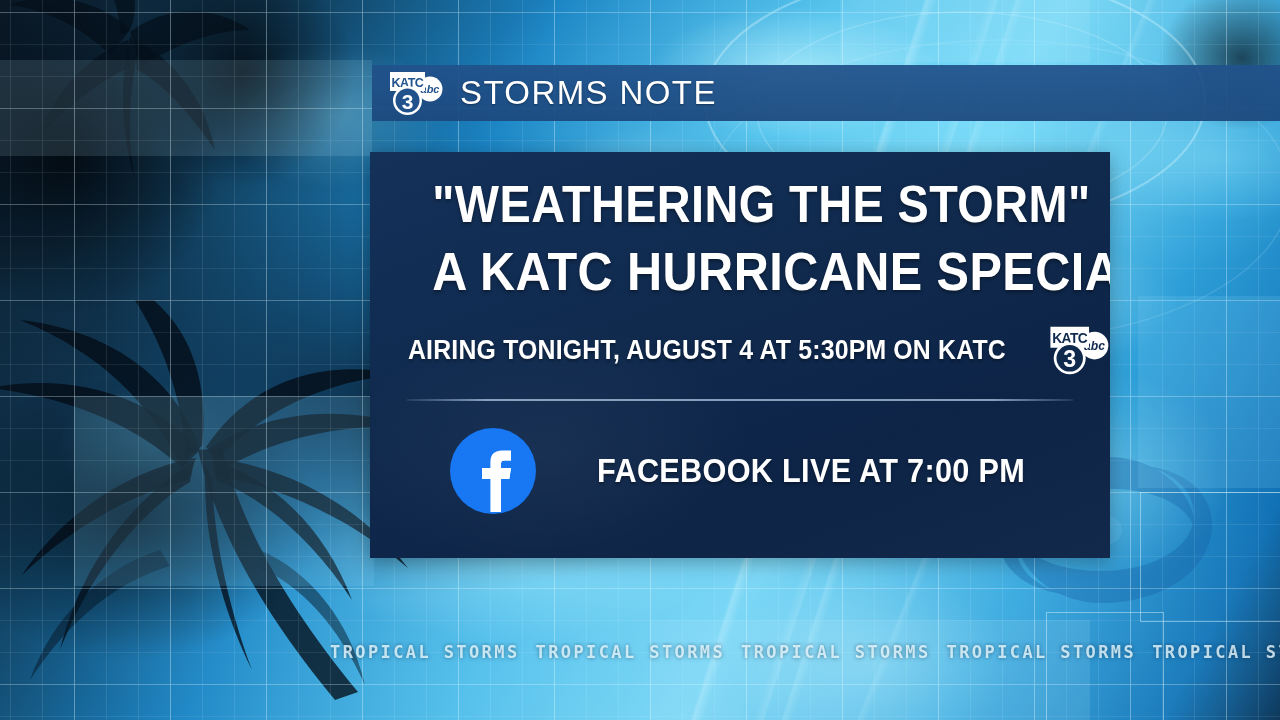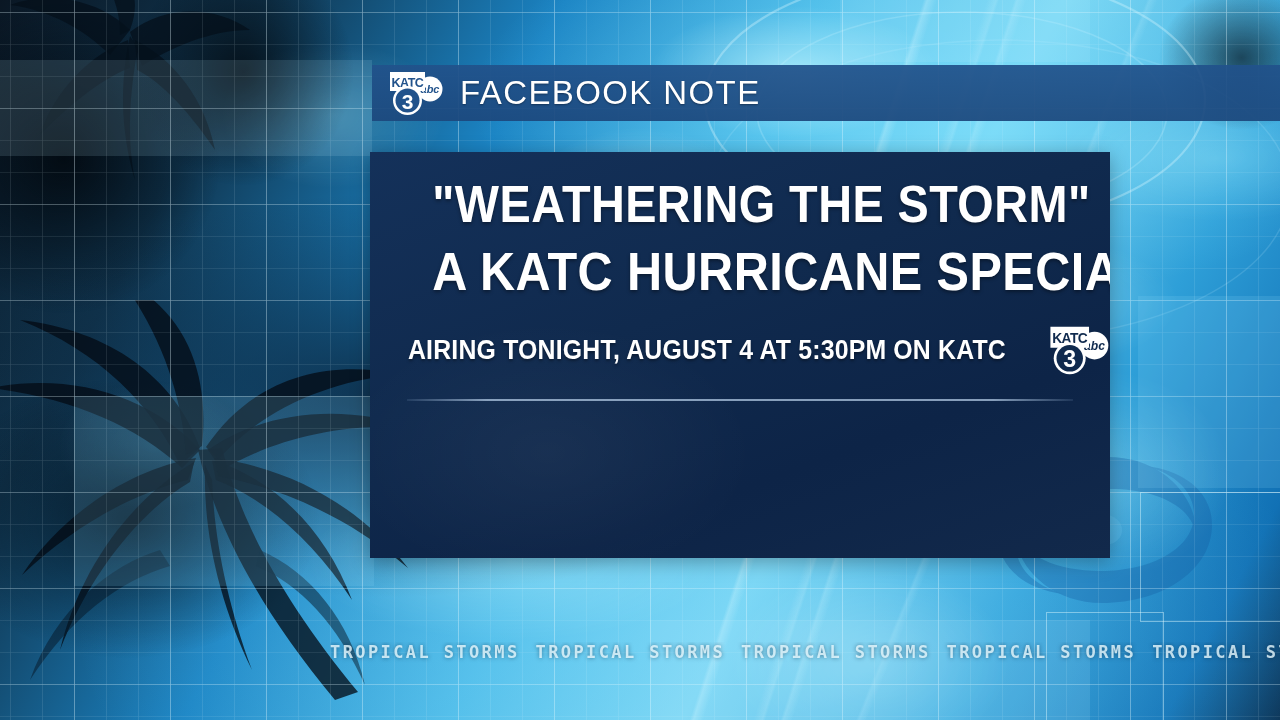--- a/index.html
+++ b/index.html
@@ -248,21 +248,21 @@
       <svg viewBox="0 0 116 96">
         <circle cx="88" cy="40" r="25" fill="#ffffff"></circle>
         <text x="88" y="48" font-family="Liberation Sans, sans-serif" font-size="22" font-weight="700" fill="#21528b" text-anchor="middle" font-style="italic">abc</text>
         <path d="M8 6 H78 V44 H8 Z" fill="#ffffff"></path>
         <text x="43" y="36" font-family="Liberation Sans, sans-serif" font-size="25" font-weight="700" fill="#21528b" text-anchor="middle" letter-spacing="-1">KATC</text>
         <circle cx="43" cy="63" r="29" fill="#ffffff"></circle>
         <circle cx="43" cy="63" r="24" fill="#21528b"></circle>
         <text x="43" y="79" font-family="Liberation Sans, sans-serif" font-size="42" font-weight="700" fill="#ffffff" text-anchor="middle">3</text>
       </svg>
     </div>
-    <div class="hb-title">FACEBOOK NOTE</div>
+    <div class="hb-title">STORMS NOTE</div>
 
   </div>
 
   <div class="panel">
     <div class="panel-inner">
 
       <div class="title-block">
         <div class="title-line l1">"WEATHERING THE STORM"</div>
         <div class="title-line l2">A KATC HURRICANE SPECIAL</div>
       </div>
@@ -277,17 +277,30 @@
             <text x="43" y="36" font-family="Liberation Sans, sans-serif" font-size="25" font-weight="700" fill="#102a4e" text-anchor="middle" letter-spacing="-1">KATC</text>
             <circle cx="43" cy="63" r="29" fill="#ffffff"></circle>
             <circle cx="43" cy="63" r="24" fill="#102a4e"></circle>
             <text x="43" y="79" font-family="Liberation Sans, sans-serif" font-size="42" font-weight="700" fill="#ffffff" text-anchor="middle">3</text>
           </svg>
         </div>
       </div>
 
       <div class="divider"></div>
 
+      <div class="fb-row">
+        <div class="fb-icon">
+          <svg viewBox="0 0 88 88">
+            <circle cx="44" cy="44" r="43" fill="#1877F2"></circle>
+            <path d="M56 28 H48.5 C44 28 42 30.5 42 35 V41 H33.5 V52 H42 V84
+                     A43 43 0 0 0 52 84 V52 H60.2 L62 41 H52 V36.6 C52 34.6 53 33.6 55.4 33.6 H62 V24.2
+                     C60.2 24 58 28 56 28 Z" fill="#ffffff"></path>
+            <path d="M52 41 V36.6 C52 34.6 53 33.6 55.4 33.6 H62 V23.6 H53.2
+                     C44.4 23.6 41.4 28.6 41.4 35.4 V41 H33 V52 H41.4 V85 H52 V52 H60.4 L62 41 Z" fill="#ffffff"></path>
+          </svg>
+        </div>
+        <div class="fb-text">FACEBOOK LIVE AT 7:00 PM</div>
+      </div>
 
     </div>
   </div>
 
 </div>
 
 </body></html>

